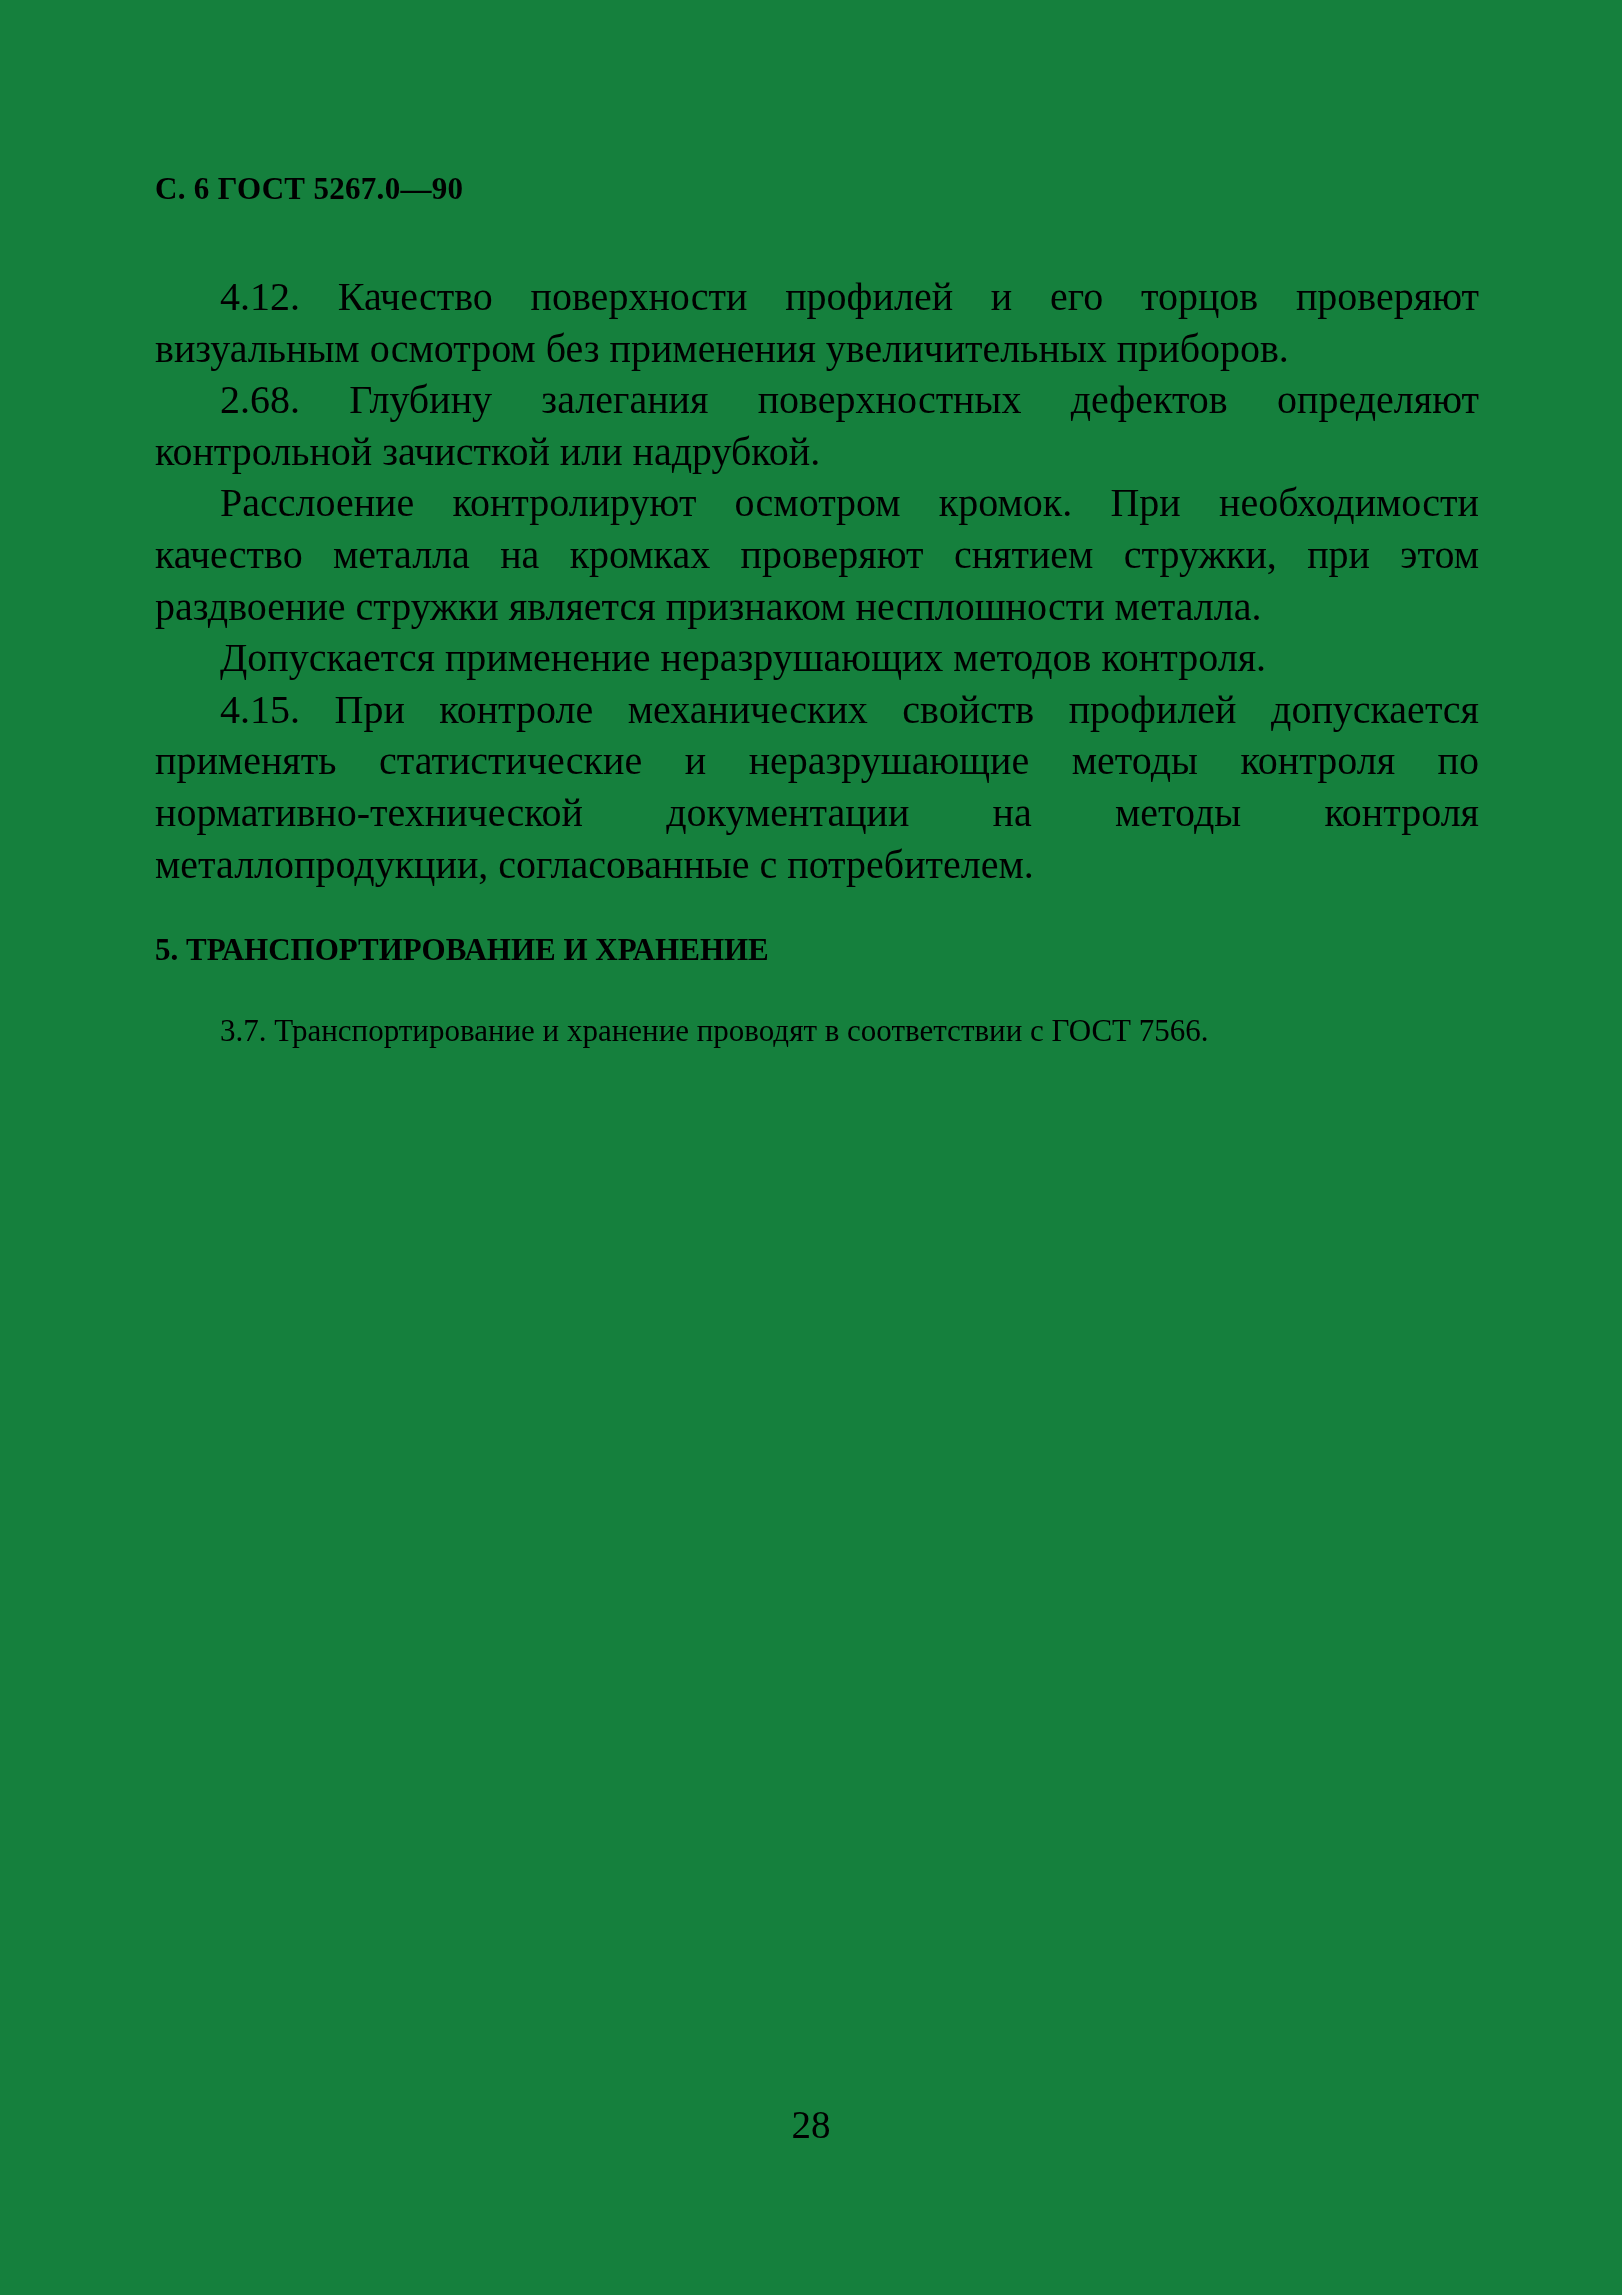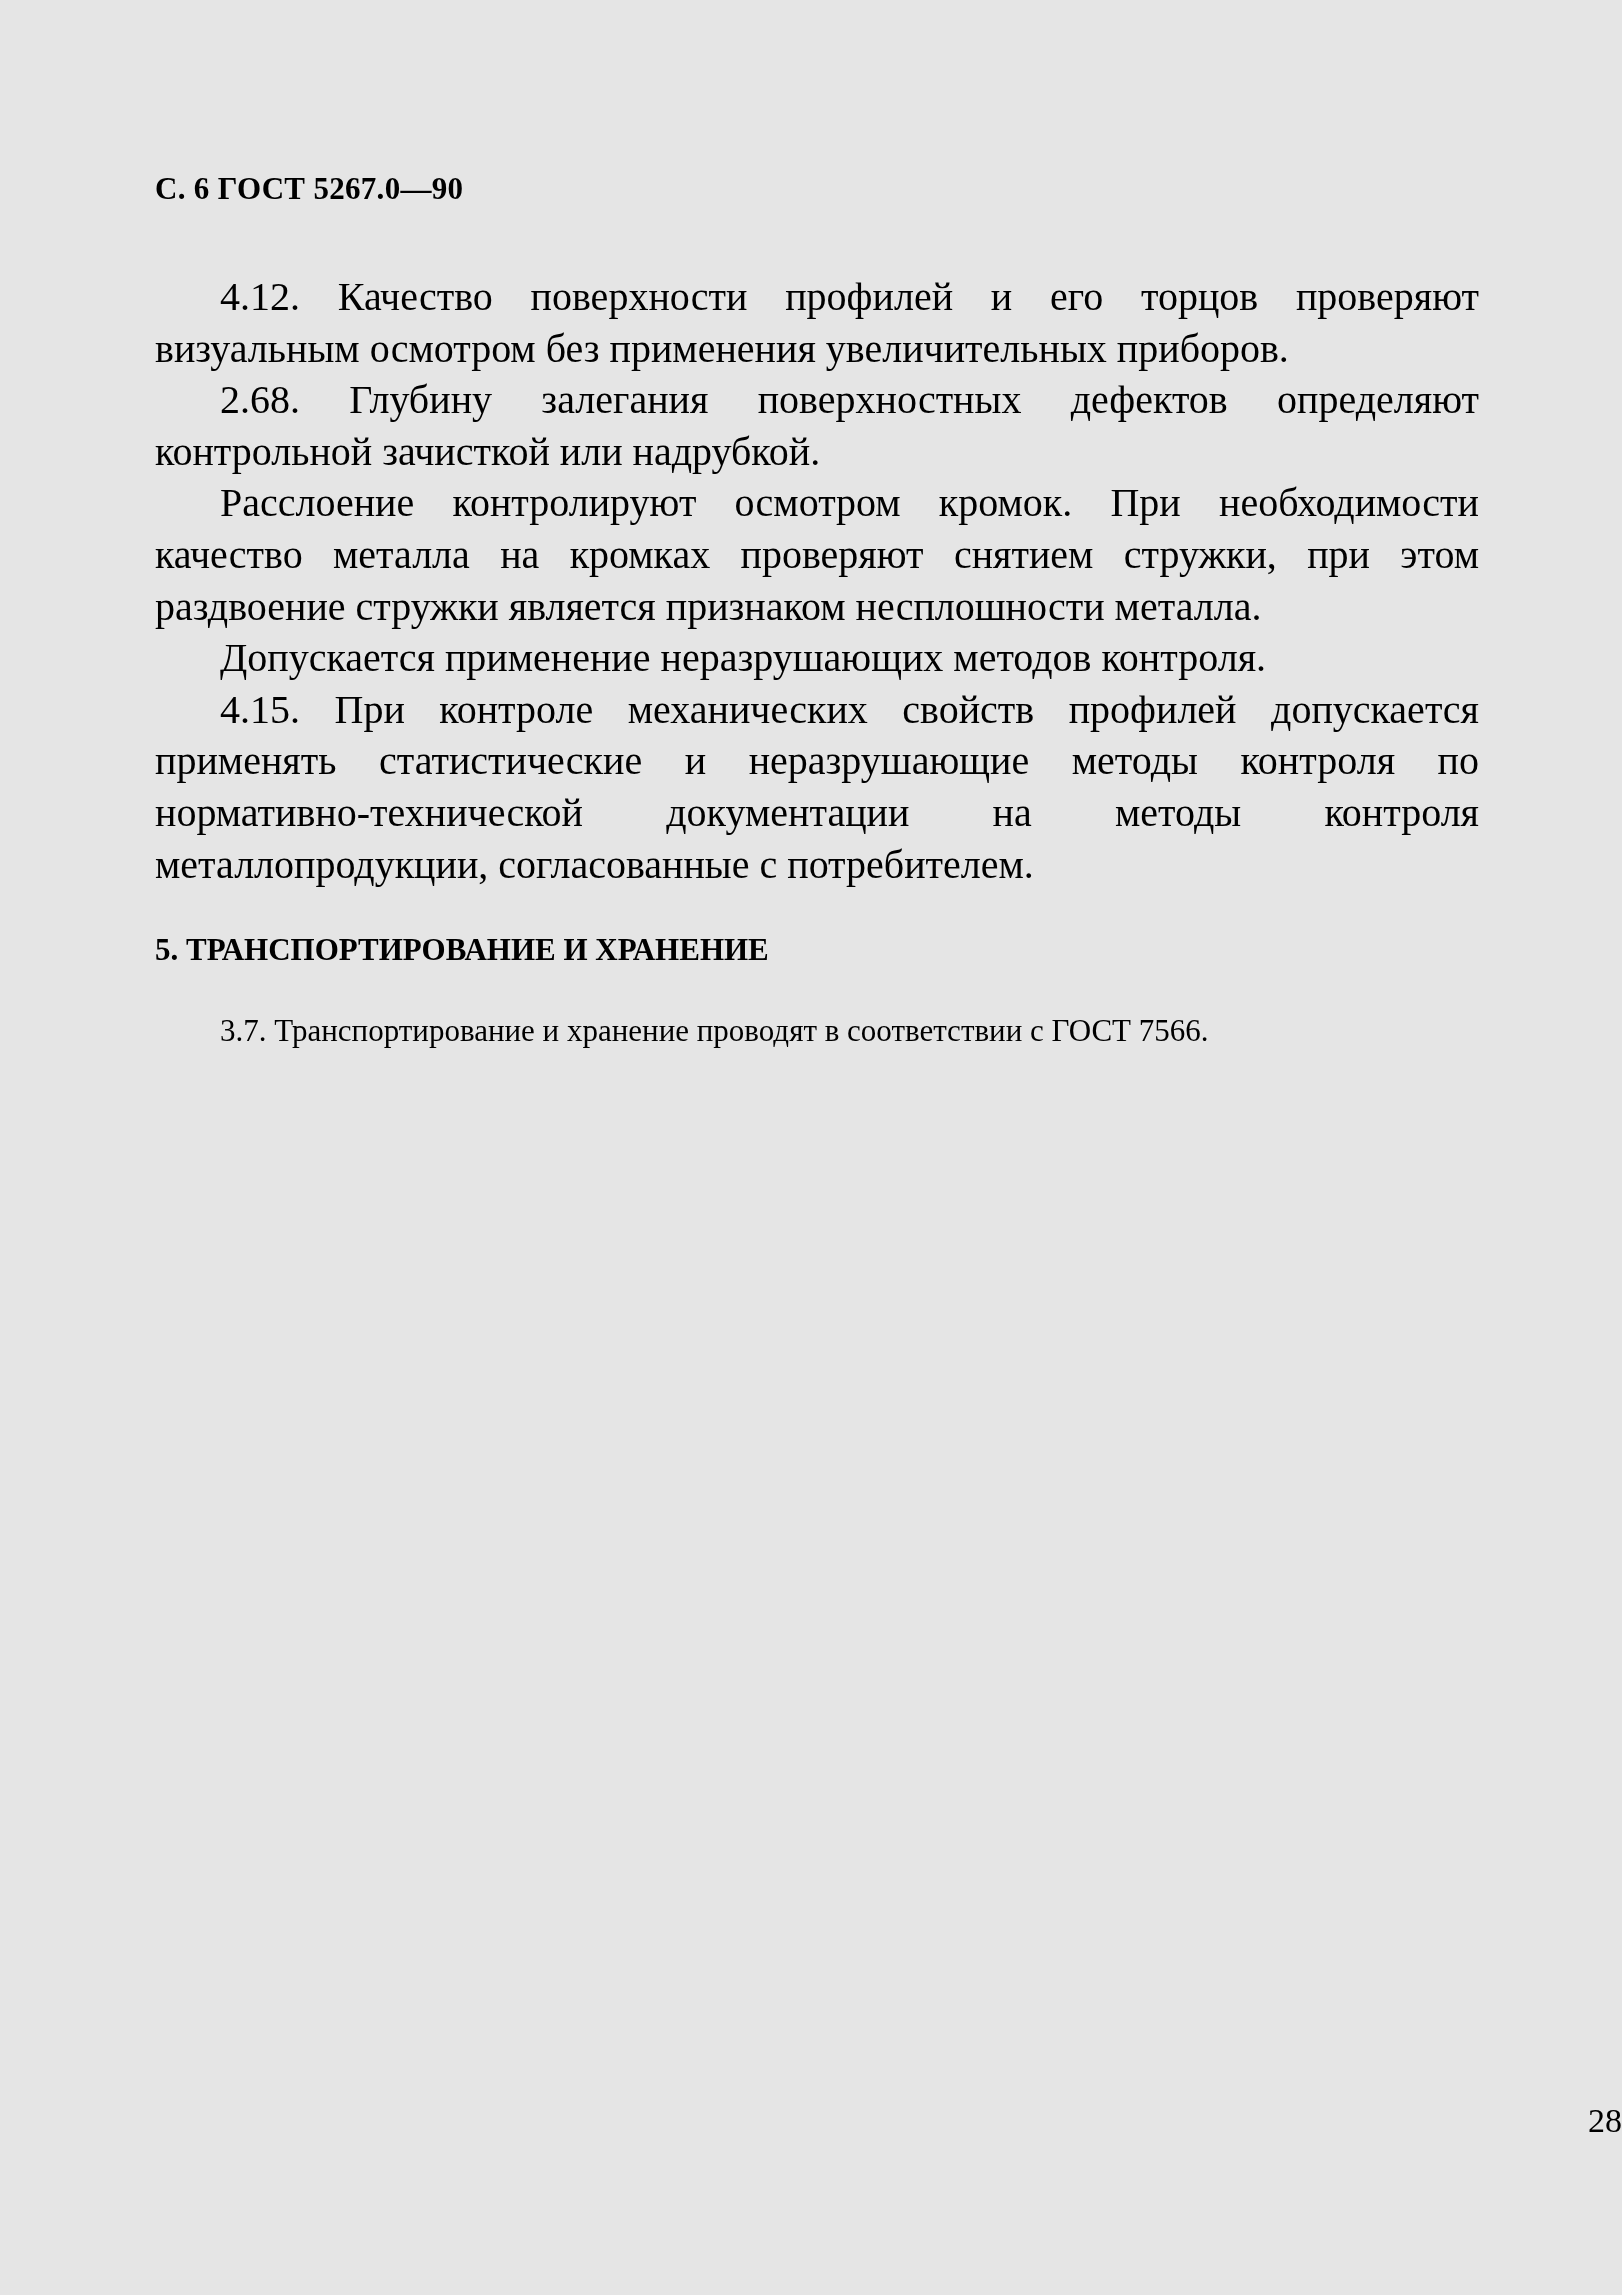--- a/index.html
+++ b/index.html
@@ -12,21 +12,21 @@
 
   body {
     font-family: "Liberation Serif", "DejaVu Serif", serif;
     color: #000000;
   }
 
   .page {
     position: relative;
     width: 1622px;
     height: 2295px;
-    background: #e5e5e5;
+    background: #15803d;
     overflow: hidden;
   }
 
   .content {
     position: absolute;
     left: 155px;
     top: 171px;
     width: 1324px;
   }
 
@@ -58,22 +58,22 @@
     line-height: 1.29;
     text-align: justify;
     text-indent: 65px;
   }
 
   .page-number {
     position: absolute;
     top: 2102px;
     left: 0;
     width: 1622px;
-    text-align: right;
-    font-size: 34px;
+    text-align: center;
+    font-size: 39px;
   }
 </style>
 </head>
 <body>
 
 <div class="page">
 
   <div class="content">
 
     <div class="doc-header">С. 6 ГОСТ 5267.0—90</div>

